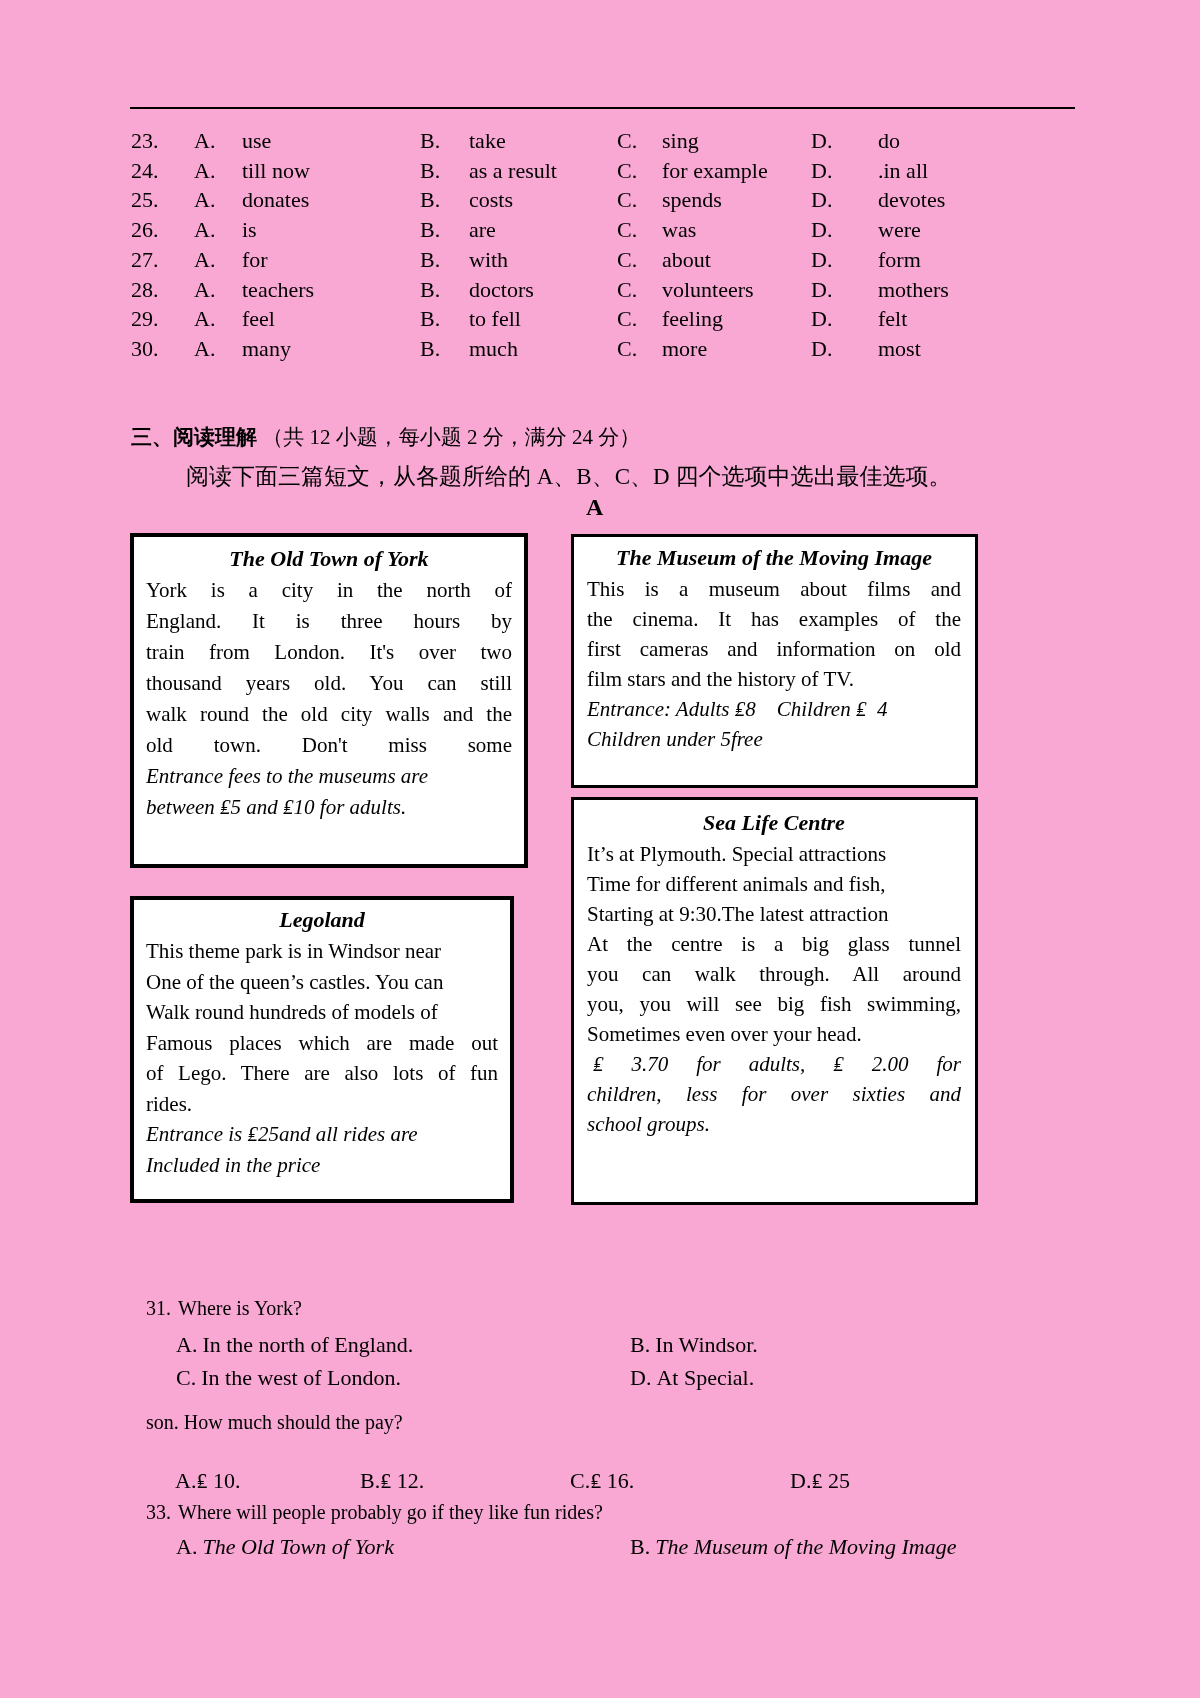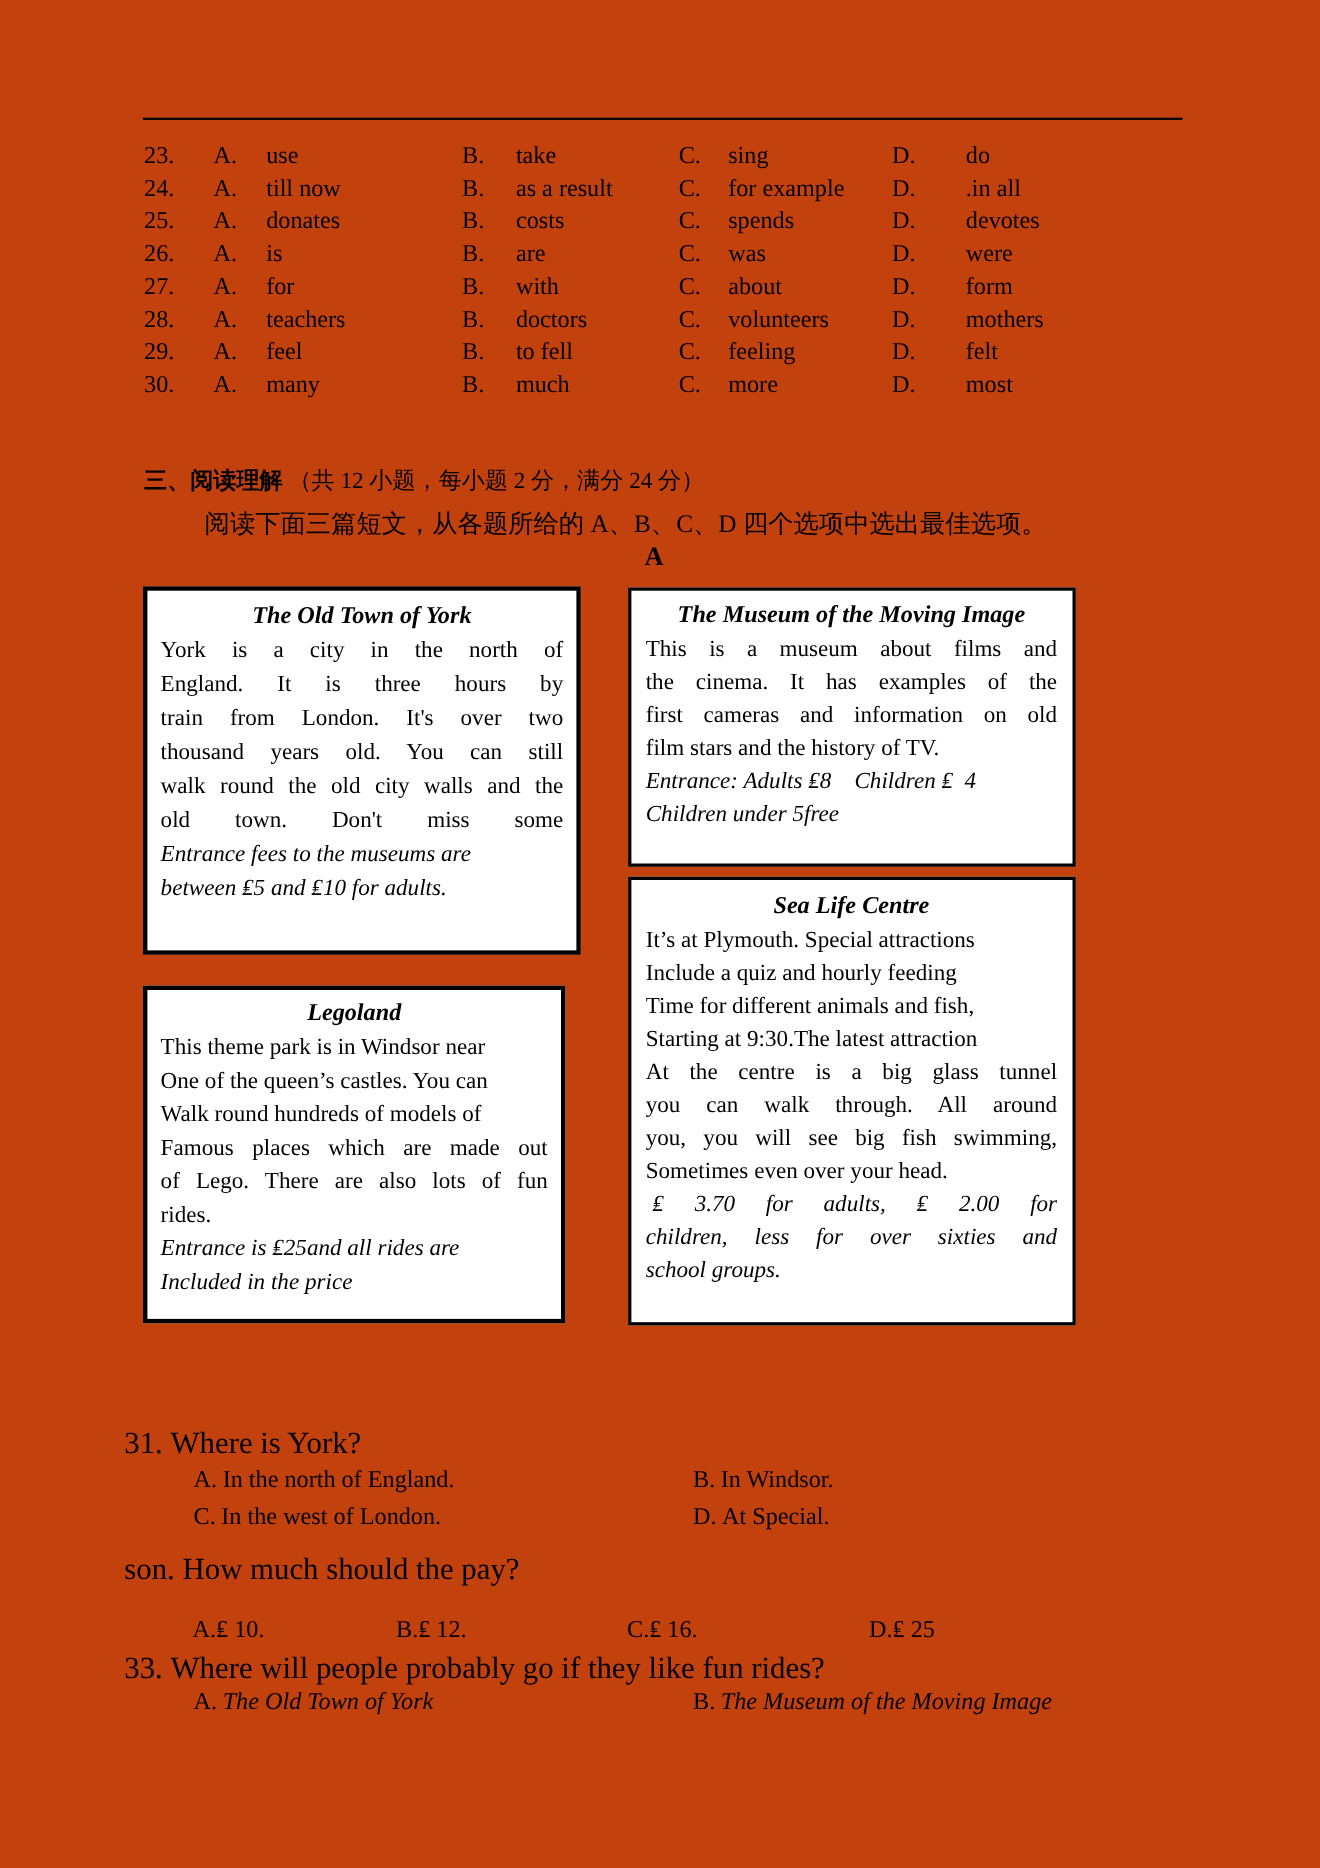--- a/index.html
+++ b/index.html
@@ -1,17 +1,17 @@
 <!DOCTYPE html>
 <html><head>
 <meta charset="utf-8">
 <style>
   html,body{margin:0;padding:0;background:#ffffff;}
   .page{
-    position:relative;width:1200px;height:1698px;background:#c2410c;color:#000;
+    position:relative;width:1200px;height:1698px;background:#f9a8d4;color:#000;
     font-family:"Liberation Serif","DejaVu Serif",serif;overflow:hidden;
   }
   .rule{position:absolute;left:130px;top:107px;width:945px;height:2px;background:#000;}
 
   
   .cloze{position:absolute;left:131px;top:126px;width:946px;font-size:22px;}
   .cloze-row{display:grid;grid-template-columns:63px 48px 178px 49px 148px 45px 149px 67px auto;line-height:29.7px;}
 
   
   .sec-head{position:absolute;left:131px;top:423px;font-size:21px;}
@@ -28,21 +28,21 @@
   .btitle{text-align:center;font-weight:bold;font-style:italic;font-size:22px;line-height:32px;}
   .pline{font-size:21px;line-height:31px;}
   #museum .pline,#sealife .pline{line-height:30px;}
   #lego .pline{line-height:30.5px;}
   .j{text-align:justify;text-align-last:justify;}
   .note{font-style:italic;}
   .pre{white-space:pre-wrap;}
   .ind{text-indent:6px;}
 
   
-  .q{position:absolute;left:113px;font-size:28px;}
+  .q{position:absolute;left:146px;font-size:20px;}
   .qnum{margin-right:7px;}
   .optrow{position:absolute;left:131px;width:946px;height:30px;font-size:22px;}
   .opt{position:absolute;white-space:nowrap;}
   .olabel{margin-right:5px;}
   .i{font-style:italic;}
   #q32line1{width:946px;text-align:justify;text-align-last:justify;}
   #q32line2{margin-top:12px;}
 </style>
 </head>
 <body>
@@ -169,21 +169,20 @@
     <div class="pline j">the cinema. It has examples of the</div>
     <div class="pline j">first cameras and information on old</div>
     <div class="pline">film stars and the history of TV.</div>
     <div class="pline note pre">Entrance: Adults ₤8    Children ₤  4</div>
     <div class="pline note">Children under 5free</div>
   </div>
 
   <div class="box" id="sealife">
     <div class="btitle">Sea Life Centre</div>
     <div class="pline">It’s at Plymouth. Special attractions</div>
-    <div class="pline">Include a quiz and hourly feeding</div>
     <div class="pline">Time for different animals and fish,</div>
     <div class="pline">Starting at 9:30.The latest attraction</div>
     <div class="pline j">At the centre is a big glass tunnel</div>
     <div class="pline j">you can walk through. All around</div>
     <div class="pline j">you, you will see big fish swimming,</div>
     <div class="pline">Sometimes even over your head.</div>
     <div class="pline note j ind">₤ 3.70 for adults, ₤ 2.00 for</div>
     <div class="pline note j">children, less for over sixties and</div>
     <div class="pline note">school groups.</div>
   </div>

